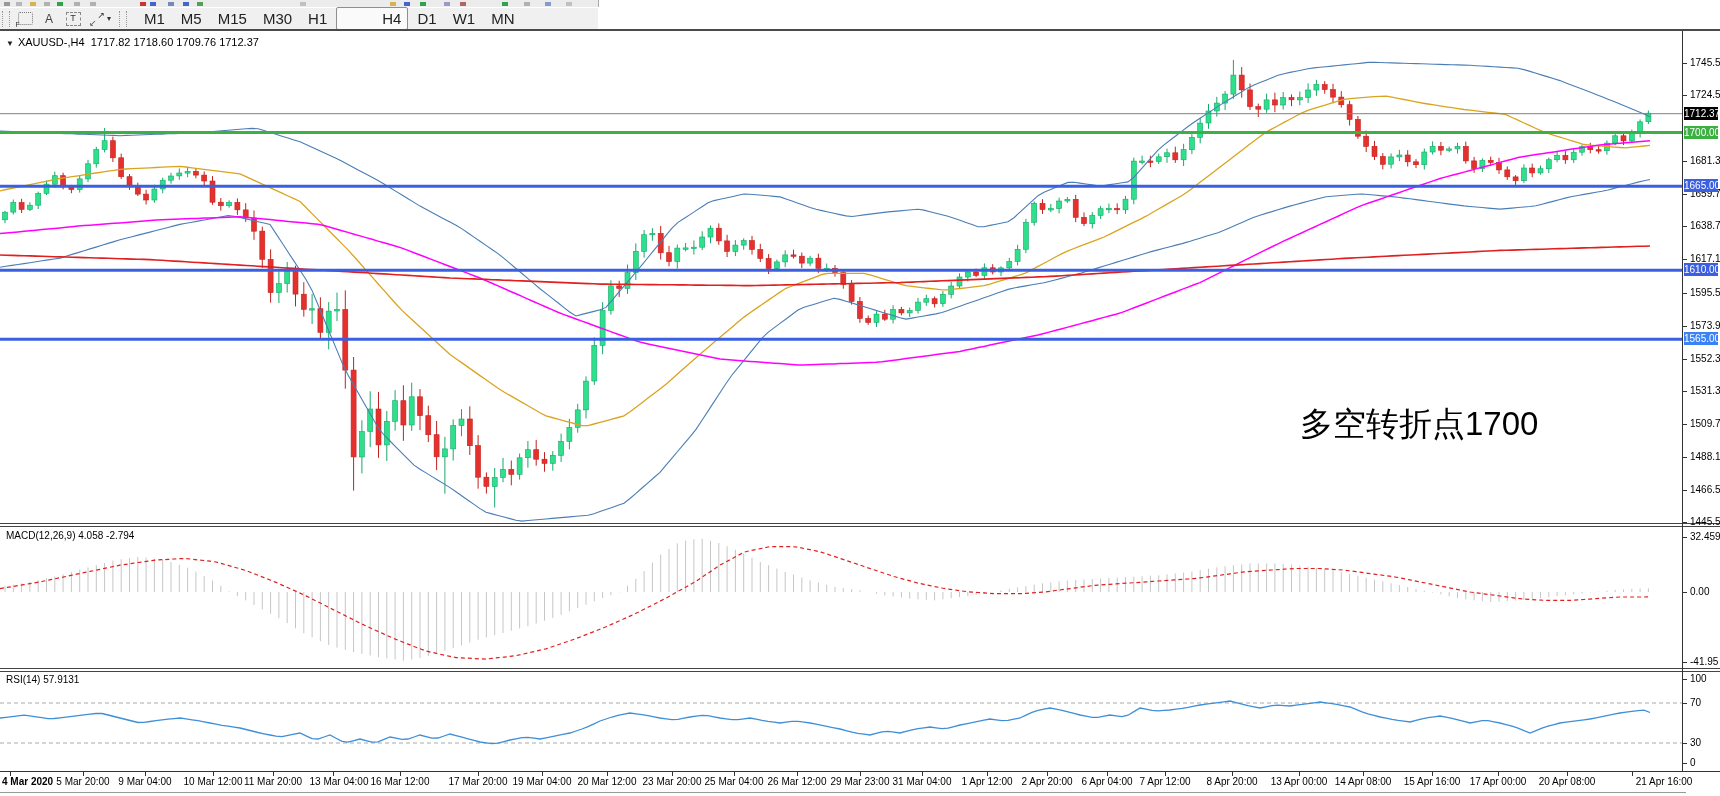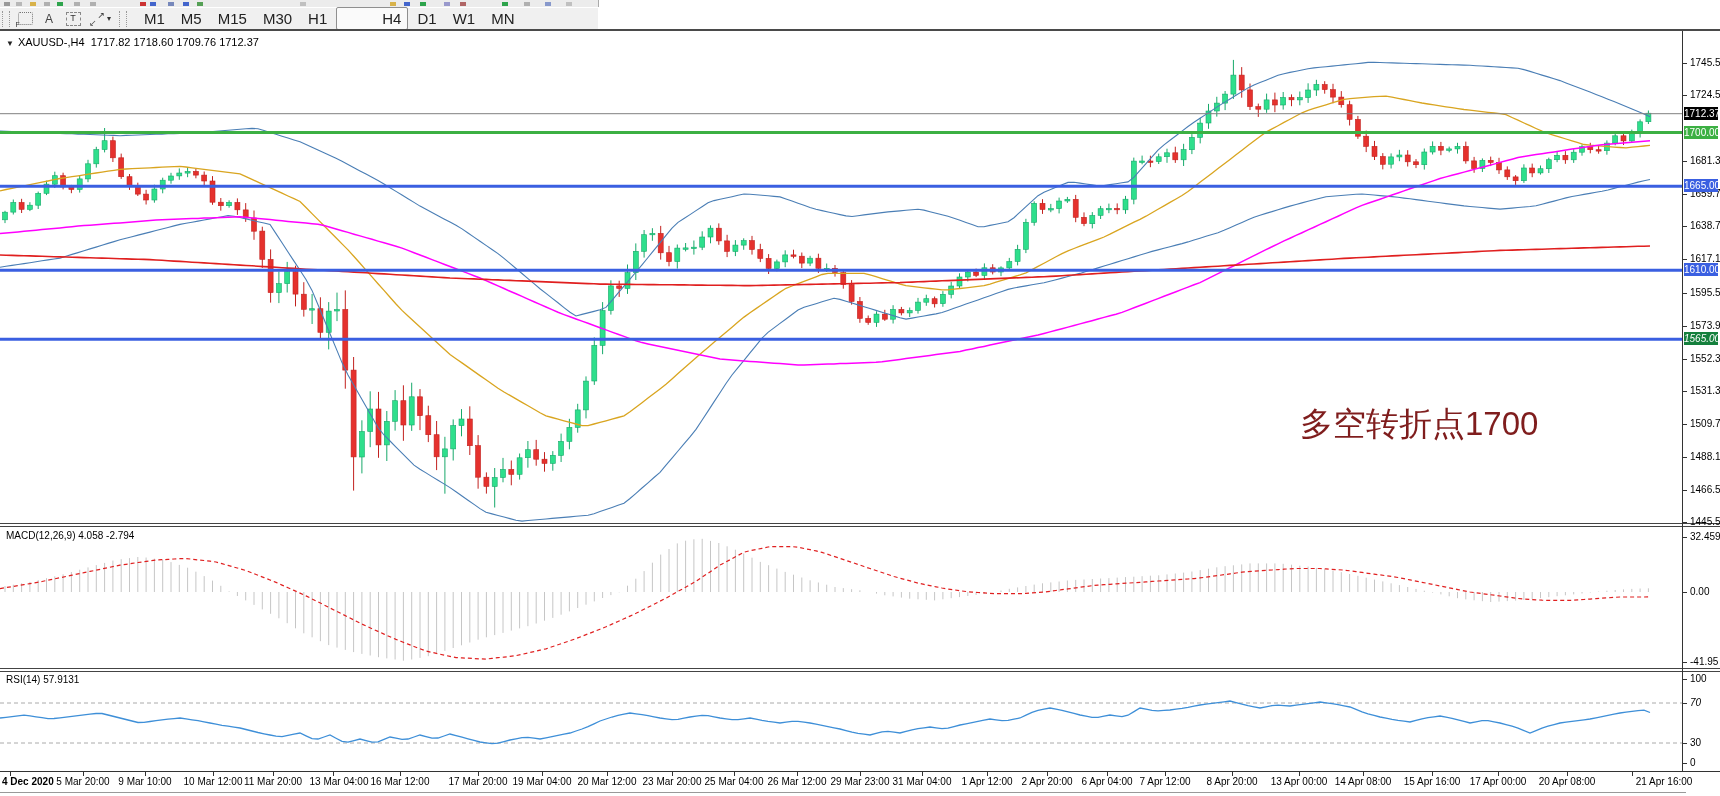--- a/index.html
+++ b/index.html
@@ -517,21 +517,21 @@
       <path d="M0 202.6 L6 202.0 L12 201.4 L18 200.9 L24 200.3 L30 199.7 L36 199.2 L42 198.6 L48 198.0 L54 197.4 L60 196.9 L66 196.3 L72 195.7 L78 195.1 L84 194.6 L90 194.2 L96 193.7 L102 193.3 L108 192.8 L114 192.3 L120 191.9 L126 191.4 L132 191.0 L138 190.5 L144 190.0 L150 189.6 L156 189.1 L162 188.7 L168 188.5 L174 188.3 L180 188.1 L186 187.8 L192 187.6 L198 187.4 L204 187.1 L210 186.9 L216 186.7 L222 186.5 L228 186.2 L234 186.0 L240 185.8 L246 186.3 L252 186.9 L258 187.5 L264 188.1 L270 188.6 L276 189.2 L282 189.8 L288 190.4 L294 190.9 L300 191.5 L306 192.1 L312 192.7 L318 193.2 L324 194.6 L330 196.3 L336 198.0 L342 199.7 L348 201.4 L354 203.2 L360 204.9 L366 206.6 L372 208.3 L378 210.1 L384 211.8 L390 213.5 L396 215.2 L402 217.1 L408 219.4 L414 221.7 L420 224.0 L426 226.3 L432 228.6 L438 230.9 L444 233.2 L450 235.5 L456 237.8 L462 240.1 L468 242.4 L474 244.7 L480 247.0 L486 249.6 L492 252.2 L498 254.9 L504 257.5 L510 260.2 L516 262.8 L522 265.4 L528 268.1 L534 270.7 L540 273.4 L546 276.0 L552 278.6 L558 281.3 L564 283.6 L570 285.8 L576 288.0 L582 290.1 L588 292.3 L594 294.5 L600 296.7 L606 298.9 L612 301.1 L618 303.2 L624 305.4 L630 307.6 L636 309.8 L642 311.6 L648 312.9 L654 314.2 L660 315.4 L666 316.7 L672 318.0 L678 319.2 L684 320.5 L690 321.7 L696 323.0 L702 324.3 L708 325.5 L714 326.8 L720 328.1 L726 328.5 L732 329.0 L738 329.4 L744 329.9 L750 330.4 L756 330.8 L762 331.3 L768 331.7 L774 332.2 L780 332.6 L786 333.1 L792 333.6 L798 334.0 L804 334.0 L810 333.8 L816 333.6 L822 333.3 L828 333.1 L834 332.9 L840 332.6 L846 332.4 L852 332.2 L858 332.0 L864 331.7 L870 331.5 L876 331.3 L882 330.8 L888 330.0 L894 329.2 L900 328.4 L906 327.6 L912 326.8 L918 326.0 L924 325.2 L930 324.4 L936 323.6 L942 322.8 L948 322.0 L954 321.2 L960 320.4 L966 319.1 L972 317.9 L978 316.6 L984 315.4 L990 314.1 L996 312.8 L1002 311.6 L1008 310.3 L1014 309.0 L1020 307.8 L1026 306.5 L1032 305.3 L1038 304.0 L1044 302.5 L1050 300.9 L1056 299.3 L1062 297.7 L1068 296.1 L1074 294.5 L1080 292.9 L1086 291.3 L1092 289.7 L1098 288.0 L1104 286.4 L1110 284.8 L1116 283.2 L1122 281.4 L1128 279.1 L1134 276.8 L1140 274.5 L1146 272.2 L1152 269.9 L1158 267.6 L1164 265.3 L1170 263.0 L1176 260.7 L1182 258.4 L1188 256.1 L1194 253.8 L1200 251.6 L1206 248.6 L1212 245.6 L1218 242.6 L1224 239.6 L1230 236.6 L1236 233.7 L1242 230.7 L1248 227.7 L1254 224.7 L1260 221.7 L1266 218.7 L1272 215.8 L1278 212.8 L1284 209.9 L1290 207.2 L1296 204.4 L1302 201.7 L1308 198.9 L1314 196.2 L1320 193.4 L1326 190.7 L1332 187.9 L1338 185.2 L1344 182.4 L1350 179.6 L1356 176.9 L1362 174.4 L1368 172.3 L1374 170.2 L1380 168.2 L1386 166.1 L1392 164.0 L1398 162.0 L1404 159.9 L1410 157.8 L1416 155.8 L1422 153.7 L1428 151.6 L1434 149.6 L1440 147.5 L1446 145.9 L1452 144.3 L1458 142.7 L1464 141.1 L1470 139.5 L1476 137.9 L1482 136.3 L1488 134.7 L1494 133.1 L1500 131.4 L1506 129.8 L1512 128.2 L1518 126.6 L1524 125.5 L1530 124.6 L1536 123.6 L1542 122.7 L1548 121.8 L1554 120.9 L1560 120.0 L1566 119.1 L1572 118.1 L1578 117.2 L1584 116.3 L1590 115.4 L1596 114.5 L1602 113.7 L1608 113.2 L1614 112.7 L1620 112.2 L1626 111.7 L1632 111.2 L1638 110.7 L1644 110.2 L1650 109.7 " fill="none" stroke="#FF00FF" stroke-width="1.5"></path>
       <path d="M0 224.0 L6 224.2 L12 224.4 L18 224.6 L24 224.7 L30 224.9 L36 225.1 L42 225.3 L48 225.5 L54 225.7 L60 225.9 L66 226.0 L72 226.2 L78 226.4 L84 226.6 L90 226.8 L96 227.0 L102 227.1 L108 227.3 L114 227.5 L120 227.7 L126 227.9 L132 228.1 L138 228.2 L144 228.4 L150 228.6 L156 229.0 L162 229.3 L168 229.7 L174 230.1 L180 230.4 L186 230.8 L192 231.2 L198 231.5 L204 231.9 L210 232.3 L216 232.6 L222 233.0 L228 233.4 L234 233.7 L240 234.1 L246 234.5 L252 234.8 L258 235.2 L264 235.6 L270 235.9 L276 236.3 L282 236.7 L288 237.1 L294 237.4 L300 237.8 L306 238.2 L312 238.5 L318 238.9 L324 239.3 L330 239.6 L336 240.0 L342 240.4 L348 240.7 L354 241.1 L360 241.5 L366 241.8 L372 242.2 L378 242.6 L384 242.9 L390 243.3 L396 243.7 L402 244.0 L408 244.4 L414 244.8 L420 245.1 L426 245.5 L432 245.9 L438 246.2 L444 246.6 L450 247.0 L456 247.2 L462 247.5 L468 247.7 L474 247.9 L480 248.2 L486 248.4 L492 248.7 L498 248.9 L504 249.2 L510 249.4 L516 249.7 L522 249.9 L528 250.1 L534 250.4 L540 250.6 L546 250.9 L552 251.1 L558 251.4 L564 251.6 L570 251.9 L576 252.1 L582 252.4 L588 252.6 L594 252.8 L600 253.1 L606 253.1 L612 253.2 L618 253.3 L624 253.3 L630 253.4 L636 253.5 L642 253.5 L648 253.6 L654 253.6 L660 253.7 L666 253.8 L672 253.8 L678 253.9 L684 253.9 L690 254.0 L696 254.1 L702 254.1 L708 254.2 L714 254.2 L720 254.3 L726 254.4 L732 254.4 L738 254.5 L744 254.6 L750 254.6 L756 254.5 L762 254.4 L768 254.2 L774 254.1 L780 254.0 L786 253.9 L792 253.8 L798 253.6 L804 253.5 L810 253.4 L816 253.3 L822 253.1 L828 253.0 L834 252.9 L840 252.8 L846 252.7 L852 252.5 L858 252.4 L864 252.3 L870 252.2 L876 252.0 L882 251.9 L888 251.8 L894 251.7 L900 251.6 L906 251.3 L912 251.1 L918 250.8 L924 250.6 L930 250.3 L936 250.1 L942 249.8 L948 249.6 L954 249.4 L960 249.1 L966 248.9 L972 248.6 L978 248.4 L984 248.1 L990 247.9 L996 247.6 L1002 247.4 L1008 247.1 L1014 246.9 L1020 246.7 L1026 246.4 L1032 246.2 L1038 245.9 L1044 245.7 L1050 245.4 L1056 245.1 L1062 244.7 L1068 244.3 L1074 244.0 L1080 243.6 L1086 243.2 L1092 242.9 L1098 242.5 L1104 242.1 L1110 241.8 L1116 241.4 L1122 241.0 L1128 240.7 L1134 240.3 L1140 239.9 L1146 239.6 L1152 239.2 L1158 238.8 L1164 238.5 L1170 238.1 L1176 237.7 L1182 237.4 L1188 237.0 L1194 236.6 L1200 236.3 L1206 235.9 L1212 235.5 L1218 235.2 L1224 234.8 L1230 234.4 L1236 234.1 L1242 233.7 L1248 233.3 L1254 233.0 L1260 232.6 L1266 232.2 L1272 231.8 L1278 231.5 L1284 231.1 L1290 230.7 L1296 230.4 L1302 230.0 L1308 229.6 L1314 229.3 L1320 228.9 L1326 228.5 L1332 228.2 L1338 227.8 L1344 227.4 L1350 227.1 L1356 226.8 L1362 226.5 L1368 226.2 L1374 225.9 L1380 225.5 L1386 225.2 L1392 224.9 L1398 224.6 L1404 224.3 L1410 224.0 L1416 223.7 L1422 223.4 L1428 223.1 L1434 222.8 L1440 222.5 L1446 222.2 L1452 221.9 L1458 221.6 L1464 221.3 L1470 221.0 L1476 220.6 L1482 220.3 L1488 220.0 L1494 219.7 L1500 219.4 L1506 219.2 L1512 219.1 L1518 218.9 L1524 218.7 L1530 218.5 L1536 218.4 L1542 218.2 L1548 218.0 L1554 217.8 L1560 217.6 L1566 217.5 L1572 217.3 L1578 217.1 L1584 216.9 L1590 216.8 L1596 216.6 L1602 216.4 L1608 216.2 L1614 216.0 L1620 215.9 L1626 215.7 L1632 215.5 L1638 215.3 L1644 215.2 L1650 215.0 " fill="none" stroke="#E01F1F" stroke-width="1.6"></path>
       <line x1="0" y1="82.7" x2="1682" y2="82.7" stroke="#808080" stroke-width="1"></line>
       <line x1="0" y1="101.6" x2="1682" y2="101.6" stroke="#3CB043" stroke-width="3"></line>
       <line x1="0" y1="155.2" x2="1682" y2="155.2" stroke="#3A5FE1" stroke-width="3"></line>
       <line x1="0" y1="239.3" x2="1682" y2="239.3" stroke="#3A5FE1" stroke-width="3"></line>
       <line x1="0" y1="308.2" x2="1682" y2="308.2" stroke="#3A5FE1" stroke-width="3"></line>
     </svg>
   <div class="chart-title"><span class="tri">▼</span><span>XAUUSD-,H4</span>&nbsp;&nbsp;<span>1717.82 1718.60 1709.76 1712.37</span></div>
 
-  <div class="note" id="annotation" style="left: 1300px; top: 402px; color: #7f1d1d; font-size: 33px;">多空转折点1700</div>
+  <div class="note" id="annotation" style="left: 1300px; top: 402px; color: #000000; font-size: 33px;">多空转折点1700</div>
 
   <div class="sep" style="top:523px;"></div>
   <div class="sep" style="top:526px;"></div>
 
   <svg id="macd-svg" width="1682" height="141">
       <line x1="5" y1="65" x2="5" y2="59.1" stroke="#C6C6C6" stroke-width="1"></line>
       <line x1="13.3" y1="65" x2="13.3" y2="57.7" stroke="#C6C6C6" stroke-width="1"></line>
       <line x1="21.6" y1="65" x2="21.6" y2="56.3" stroke="#C6C6C6" stroke-width="1"></line>
       <line x1="29.900000000000002" y1="65" x2="29.900000000000002" y2="54.9" stroke="#C6C6C6" stroke-width="1"></line>
       <line x1="38.2" y1="65" x2="38.2" y2="53.1" stroke="#C6C6C6" stroke-width="1"></line>
@@ -773,41 +773,41 @@
     <div class="ydash" style="top: 456.822px;"></div>
     <div class="ytick" style="top: 450.822px;">1488.10</div>
     <div class="ydash" style="top: 489.87px;"></div>
     <div class="ytick" style="top: 483.87px;">1466.50</div>
     <div class="ydash" style="top: 522px;"></div>
     <div class="ytick" style="top: 516px;">1445.50</div>
     <div class="ybox" style="top: 106.689px; background: rgb(0, 0, 0);">1712.37</div>
     <div class="ybox" style="top: 125.615px; background: rgb(60, 176, 67);">1700.00</div>
     <div class="ybox" style="top: 179.165px; background: rgb(58, 95, 225);">1665.00</div>
     <div class="ybox" style="top: 263.315px; background: rgb(58, 95, 225);">1610.00</div>
-    <div class="ybox" style="top: 332.165px; background: #15803d; font-style: italic;">1565.00</div>
+    <div class="ybox" style="top: 332.165px; background: #3b82f6;">1565.00</div>
     <div class="ydash" style="top: 537px;"></div>
     <div class="ytick" style="top: 531px;">32.459</div>
     <div class="ydash" style="top: 592px;"></div>
     <div class="ytick" style="top: 586px;">0.00</div>
     <div class="ydash" style="top: 662px;"></div>
     <div class="ytick" style="top: 656px;">-41.95</div>
     <div class="ydash" style="top: 679px;"></div>
     <div class="ytick" style="top: 673px;">100</div>
     <div class="ydash" style="top: 703px;"></div>
-    <div class="ytick" style="top: 697px; font-style: italic;">70</div>
+    <div class="ytick" style="top: 697px;">70</div>
     <div class="ydash" style="top: 743px;"></div>
     <div class="ytick" style="top: 737px;">30</div>
     <div class="ydash" style="top: 763px;"></div>
     <div class="ytick" style="top: 757px;">0</div>
     <div class="xtick-dash" style="left: 10px;"></div>
-    <div class="xtick bold" style="left: 2px; transform: none;">4 Dec 2020</div>
+    <div class="xtick bold" style="left: 2px; transform: none;">4 Mar 2020</div>
     <div class="xtick-dash" style="left: 83px;"></div>
     <div class="xtick" style="left: 83px;">5 Mar 20:00</div>
     <div class="xtick-dash" style="left: 145px;"></div>
-    <div class="xtick" style="left: 145px;">9 Mar 10:00</div>
+    <div class="xtick" style="left: 145px;">9 Mar 04:00</div>
     <div class="xtick-dash" style="left: 213px;"></div>
     <div class="xtick" style="left: 213px;">10 Mar 12:00</div>
     <div class="xtick-dash" style="left: 273px;"></div>
     <div class="xtick" style="left: 273px;">11 Mar 20:00</div>
     <div class="xtick-dash" style="left: 333px;"></div>
     <div class="xtick" style="left: 339px;">13 Mar 04:00</div>
     <div class="xtick-dash" style="left: 400px;"></div>
     <div class="xtick" style="left: 400px;">16 Mar 12:00</div>
     <div class="xtick-dash" style="left: 478px;"></div>
     <div class="xtick" style="left: 478px;">17 Mar 20:00</div>

